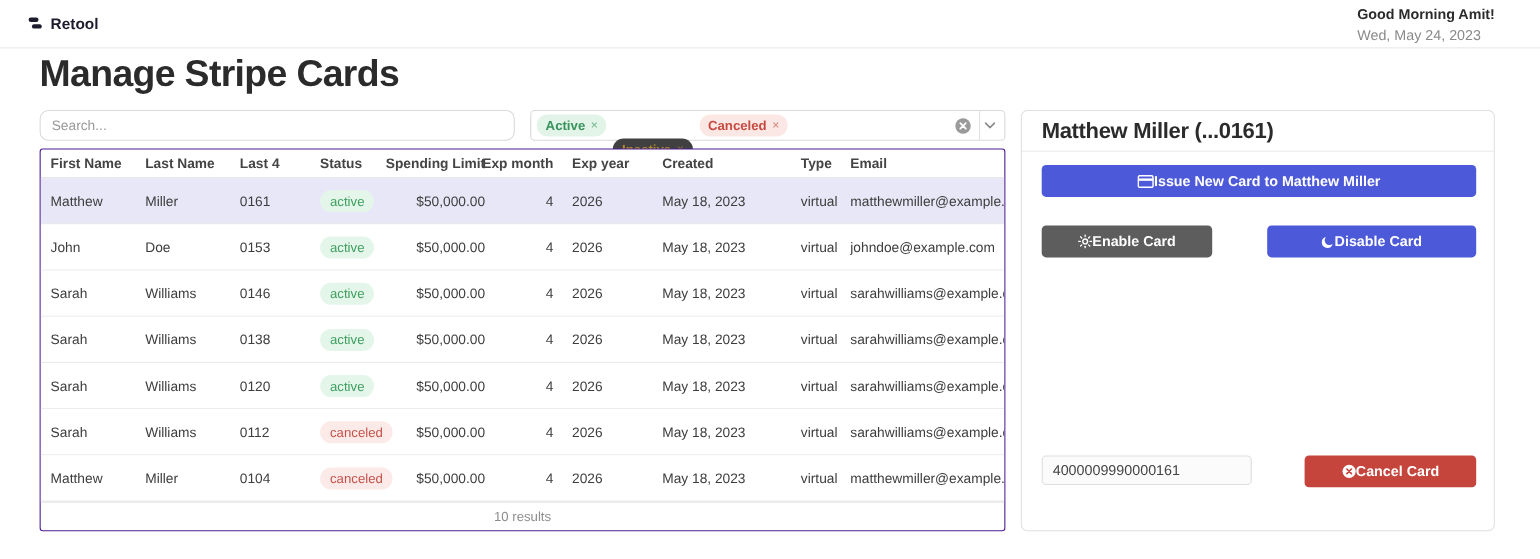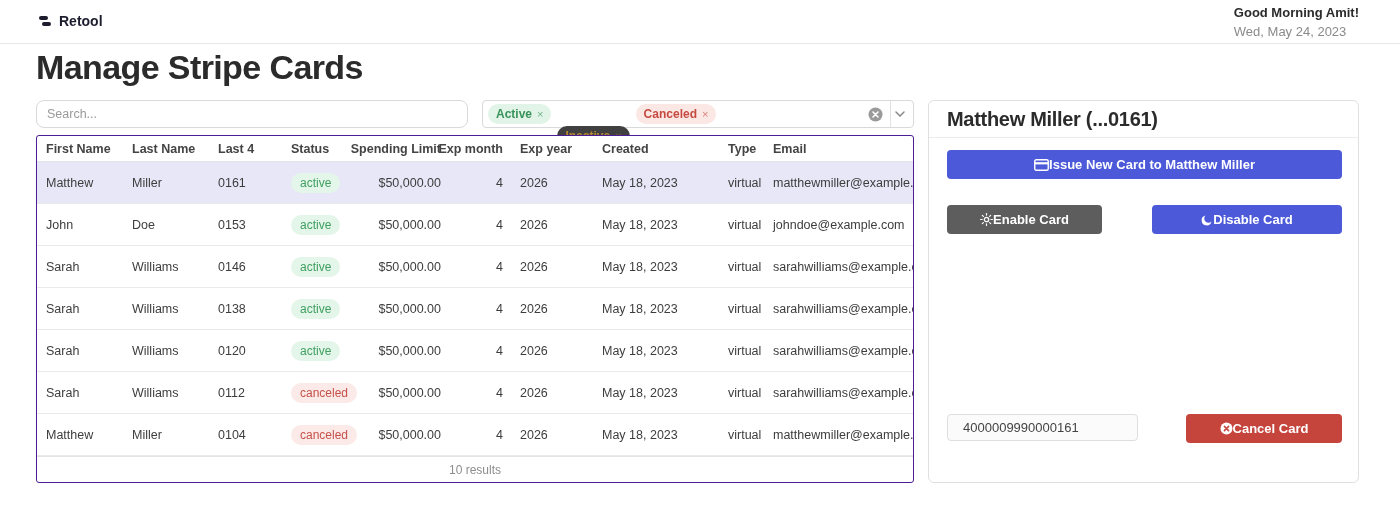--- a/index.html
+++ b/index.html
@@ -2,21 +2,21 @@
 <html><head>
 <meta charset="utf-8">
 <style>
   * { margin:0; padding:0; box-sizing:border-box; }
   html,body { width:1400px; height:508px; background:#ffffff;
     font-family:"Liberation Sans", sans-serif; color:#333; overflow:hidden; }
 
   
   .topbar { position:absolute; left:0; top:0; width:1400px; height:44px;
     border-bottom:1px solid #e8e8e8; background:#fff; }
-  .brand { position:absolute; left:37px; top:13px; display:flex; align-items:center; gap:6px; }
+  .brand { position:absolute; left:24px; top:13px; display:flex; align-items:center; gap:6px; }
   .brand-name { font-size:14px; font-weight:700; color:#1c1c2e; }
   .greeting-box { position:absolute; right:41px; top:4px; text-align:left; }
   .greeting { font-size:13px; font-weight:700; color:#2b2b2b; line-height:18px; }
   .date { font-size:13px; color:#8a8a8a; line-height:20px; }
 
   
   .page-title { position:absolute; left:36px; top:48px; font-size:34px;
     font-weight:800; letter-spacing:-0.6px; color:#2b2b2b; }
 
   
@@ -65,21 +65,21 @@
   .btn { display:flex; align-items:center; justify-content:center; 
     height:29px; border:none; border-radius:4px; font-size:13px; font-weight:700;
     color:#fff; cursor:pointer; font-family:"Liberation Sans", sans-serif; }
   .btn-indigo { background:#4c59d8; }
   .btn-gray { background:#5d5d5d; }
   .btn-red { background:#c5443c; }
   .issue-btn { position:absolute; left:18px; top:49px; width:395px; }
   .enable-btn { position:absolute; left:18px; top:104px; width:155px; }
   .disable-btn { position:absolute; left:223px; top:104px; width:190px; }
   .card-input { position:absolute; left:18px; top:313px; width:191px; height:27px;
-    border:1px solid #dedede; border-radius:4px; background:#fbfbfb; padding:0 15px;
+    border:1px solid #dedede; border-radius:4px; background:#fbfbfb; padding:0 9px;
     font-size:13px; color:#444; outline:none; font-family:"Liberation Sans", sans-serif; }
   .cancel-btn { position:absolute; left:257px; top:313px; width:156px; }
   .icon { display:inline-flex; align-items:center; }
 </style>
 </head>
 <body>
 
 <div class="topbar">
   <div class="brand">
     <span class="icon">

